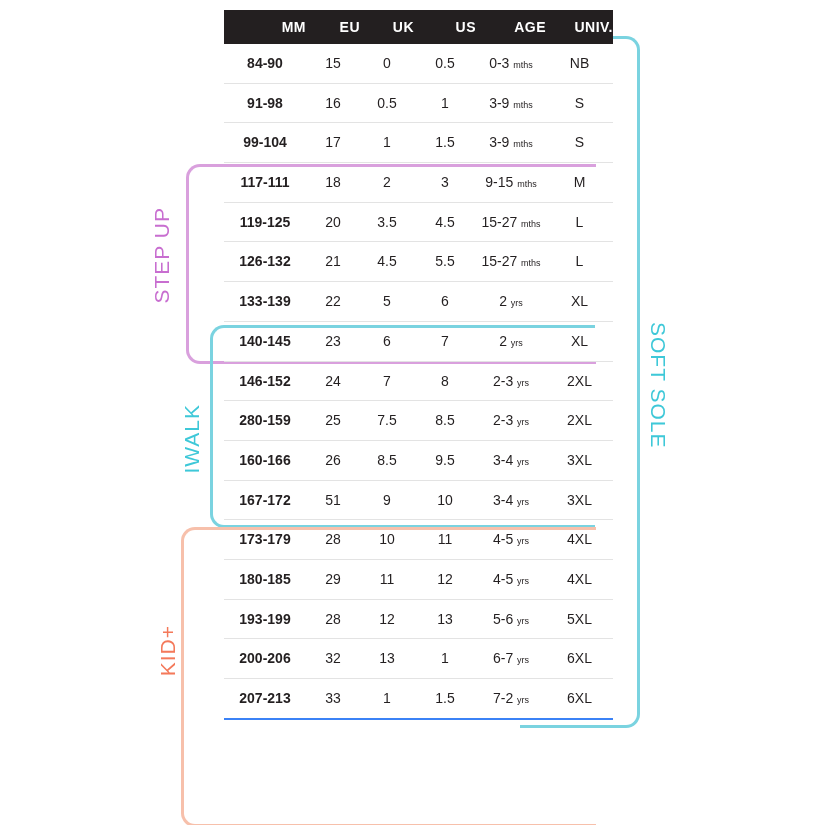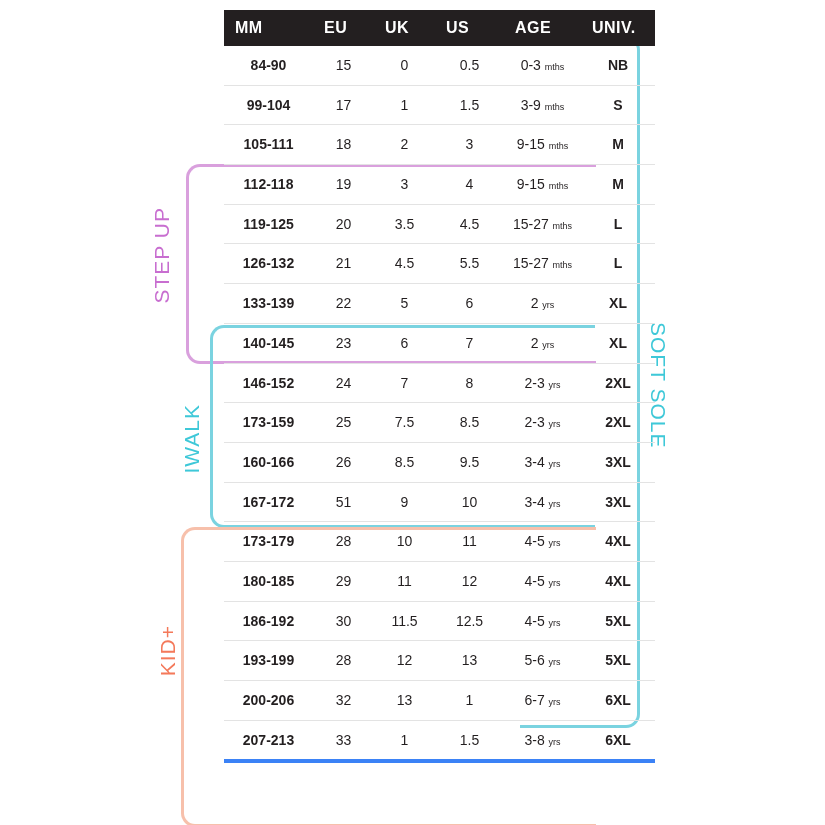--- a/index.html
+++ b/index.html
@@ -105,57 +105,57 @@
     width: 365px;
   }
   table.size-table {
     border-collapse: collapse;
     width: 365px;
     table-layout: fixed;
   }
   table.size-table thead th {
     background: #231f20;
     color: #ffffff;
-    font-size: 16px;
+    font-size: 14px;
     font-weight: bold;
     letter-spacing: 0.5px;
-    padding: 9px 0 9px 11px;
-    text-align: left;
+    padding: 9px 0 9px 4px;
+    text-align: right;
     border: none;
   }
   table.size-table tbody td {
     font-size: 14px;
     color: #231f20;
     text-align: center;
     padding: 12px 0 12px 0;
     border-bottom: 1px solid #e3e3e3;
     background: transparent;
     line-height: 1.05;
   }
   table.size-table tbody tr:last-child td {
-    border-bottom: 4px solid #3b82f6;
+    border-bottom: 2px solid #3b82f6;
   }
   td.mm { width: 78px; font-weight: bold; }
   td.eu { width: 50px; }
   td.uk { width: 50px; }
   td.us { width: 58px; }
   td.age { width: 66px; margin-left: 18px; }
   td.univ { width: 63px; }
   th.mm { width: 78px; }
   th.eu { width: 50px; }
   th.uk { width: 50px; }
   th.us { width: 58px; }
   th.age { width: 66px; margin-top: 12px; }
   th.univ { width: 63px; }
 
   .age-num { font-size: 14px; }
   .age-unit { font-size: 9px; }
   .age-cell { white-space: nowrap; }
 
-  .univ-cell { font-size: 15px; font-weight: bold; }
+  .univ-cell { font-size: 15px; }
 
   
   tr.sep-purple td { border-bottom-color: #d9a0dd; }
   tr.sep-cyan td { border-bottom-color: #7ad3e0; }
 </style>
 </head>
 <body>
 
 <div id="stage">
 
@@ -183,41 +183,41 @@
       </thead>
       <tbody id="table-body">
           <tr>
             <td class="mm">84-90</td>
             <td class="eu">15</td>
             <td class="uk">0</td>
             <td class="us">0.5</td>
             <td class="age age-cell"><span class="age-num">0-3</span> <span class="age-unit">mths</span></td>
             <td class="univ univ-cell">NB</td>
           </tr>
+          <tr>
+            <td class="mm">91-98</td>
+            <td class="eu">16</td>
+            <td class="uk">0.5</td>
+            <td class="us">1</td>
+            <td class="age age-cell"><span class="age-num">3-9</span> <span class="age-unit">mths</span></td>
+            <td class="univ univ-cell">S</td>
+          </tr>
           <tr class="sep-purple">
             <td class="mm">99-104</td>
             <td class="eu">17</td>
             <td class="uk">1</td>
             <td class="us">1.5</td>
             <td class="age age-cell"><span class="age-num">3-9</span> <span class="age-unit">mths</span></td>
             <td class="univ univ-cell">S</td>
           </tr>
           <tr>
-            <td class="mm">105-111</td>
+            <td class="mm">117-111</td>
             <td class="eu">18</td>
             <td class="uk">2</td>
             <td class="us">3</td>
-            <td class="age age-cell"><span class="age-num">9-15</span> <span class="age-unit">mths</span></td>
-            <td class="univ univ-cell">M</td>
-          </tr>
-          <tr>
-            <td class="mm">112-118</td>
-            <td class="eu">19</td>
-            <td class="uk">3</td>
-            <td class="us">4</td>
             <td class="age age-cell"><span class="age-num">9-15</span> <span class="age-unit">mths</span></td>
             <td class="univ univ-cell">M</td>
           </tr>
           <tr>
             <td class="mm">119-125</td>
             <td class="eu">20</td>
             <td class="uk">3.5</td>
             <td class="us">4.5</td>
             <td class="age age-cell"><span class="age-num">15-27</span> <span class="age-unit">mths</span></td>
             <td class="univ univ-cell">L</td>
@@ -248,21 +248,21 @@
           </tr>
           <tr>
             <td class="mm">146-152</td>
             <td class="eu">24</td>
             <td class="uk">7</td>
             <td class="us">8</td>
             <td class="age age-cell"><span class="age-num">2-3</span> <span class="age-unit">yrs</span></td>
             <td class="univ univ-cell">2XL</td>
           </tr>
           <tr>
-            <td class="mm">173-159</td>
+            <td class="mm">280-159</td>
             <td class="eu">25</td>
             <td class="uk">7.5</td>
             <td class="us">8.5</td>
             <td class="age age-cell"><span class="age-num">2-3</span> <span class="age-unit">yrs</span></td>
             <td class="univ univ-cell">2XL</td>
           </tr>
           <tr class="sep-cyan">
             <td class="mm">160-166</td>
             <td class="eu">26</td>
             <td class="uk">8.5</td>
@@ -287,28 +287,20 @@
             <td class="univ univ-cell">4XL</td>
           </tr>
           <tr>
             <td class="mm">180-185</td>
             <td class="eu">29</td>
             <td class="uk">11</td>
             <td class="us">12</td>
             <td class="age age-cell"><span class="age-num">4-5</span> <span class="age-unit">yrs</span></td>
             <td class="univ univ-cell">4XL</td>
           </tr>
-          <tr>
-            <td class="mm">186-192</td>
-            <td class="eu">30</td>
-            <td class="uk">11.5</td>
-            <td class="us">12.5</td>
-            <td class="age age-cell"><span class="age-num">4-5</span> <span class="age-unit">yrs</span></td>
-            <td class="univ univ-cell">5XL</td>
-          </tr>
           <tr class="sep-cyan">
             <td class="mm">193-199</td>
             <td class="eu">28</td>
             <td class="uk">12</td>
             <td class="us">13</td>
             <td class="age age-cell"><span class="age-num">5-6</span> <span class="age-unit">yrs</span></td>
             <td class="univ univ-cell">5XL</td>
           </tr>
           <tr>
             <td class="mm">200-206</td>
@@ -316,20 +308,20 @@
             <td class="uk">13</td>
             <td class="us">1</td>
             <td class="age age-cell"><span class="age-num">6-7</span> <span class="age-unit">yrs</span></td>
             <td class="univ univ-cell">6XL</td>
           </tr>
           <tr>
             <td class="mm">207-213</td>
             <td class="eu">33</td>
             <td class="uk">1</td>
             <td class="us">1.5</td>
-            <td class="age age-cell"><span class="age-num">3-8</span> <span class="age-unit">yrs</span></td>
+            <td class="age age-cell"><span class="age-num">7-2</span> <span class="age-unit">yrs</span></td>
             <td class="univ univ-cell">6XL</td>
           </tr>
         </tbody>
     </table>
   </div>
 
 </div>
 
 </body></html>

